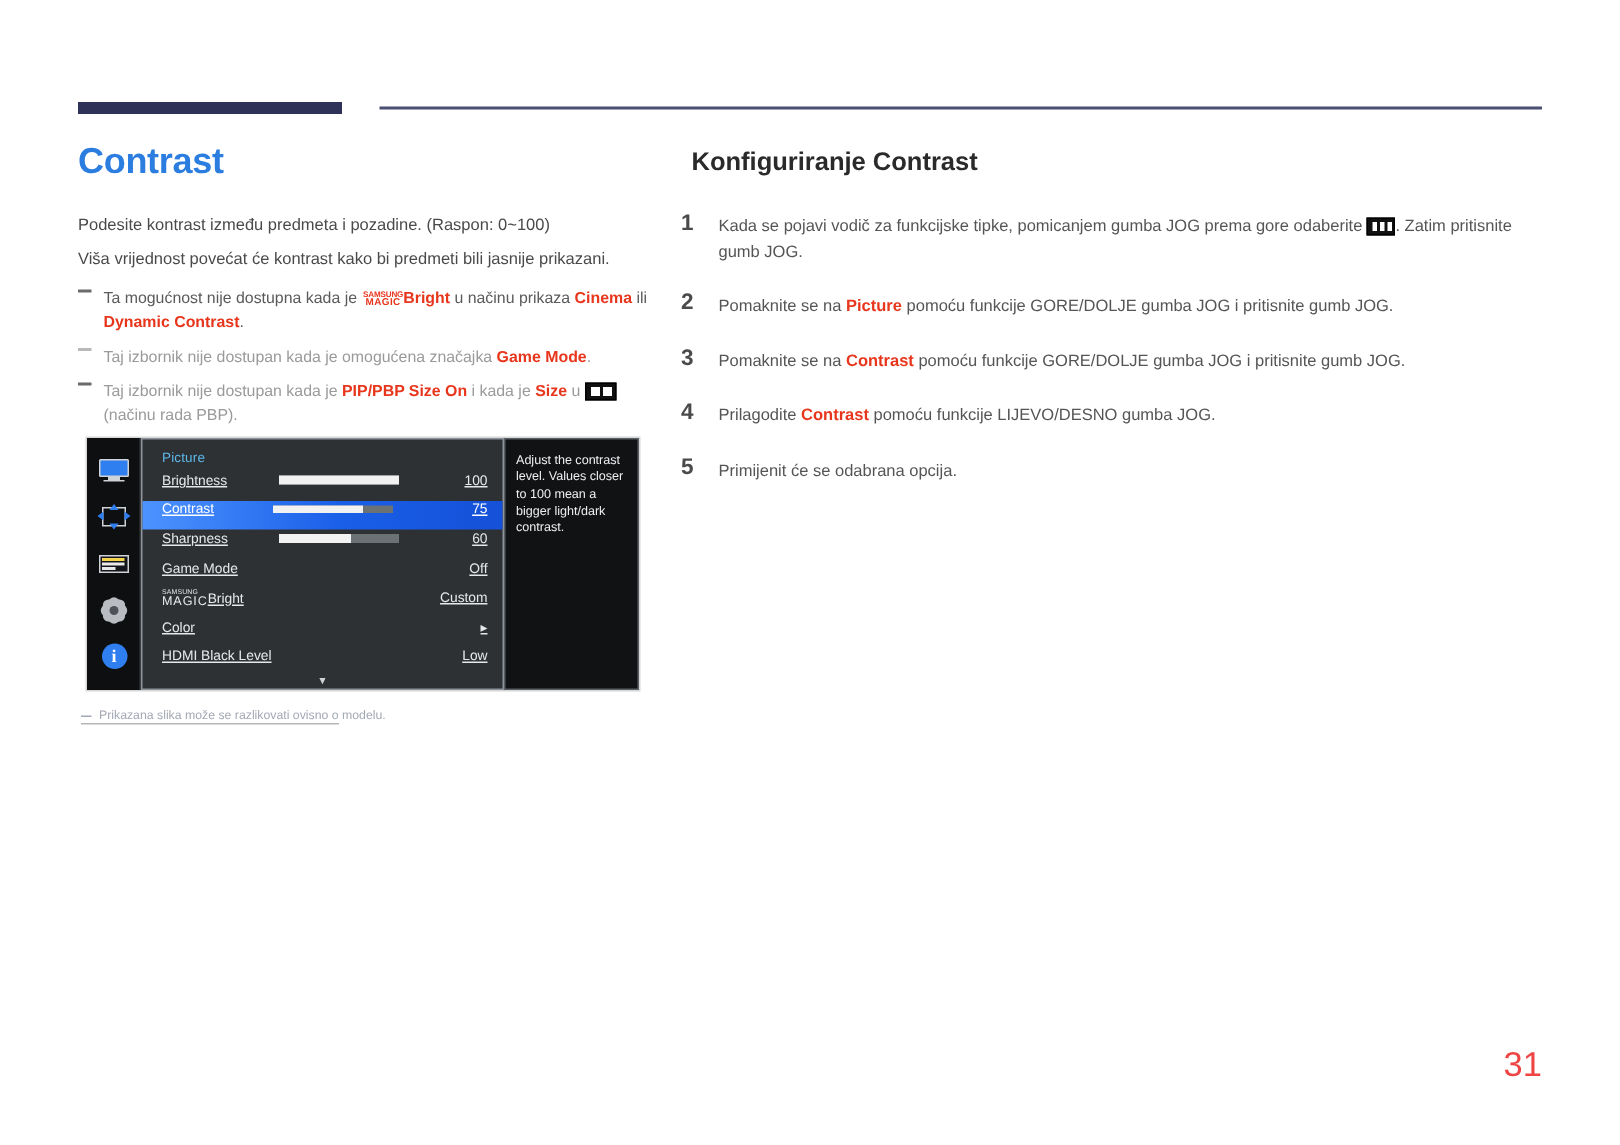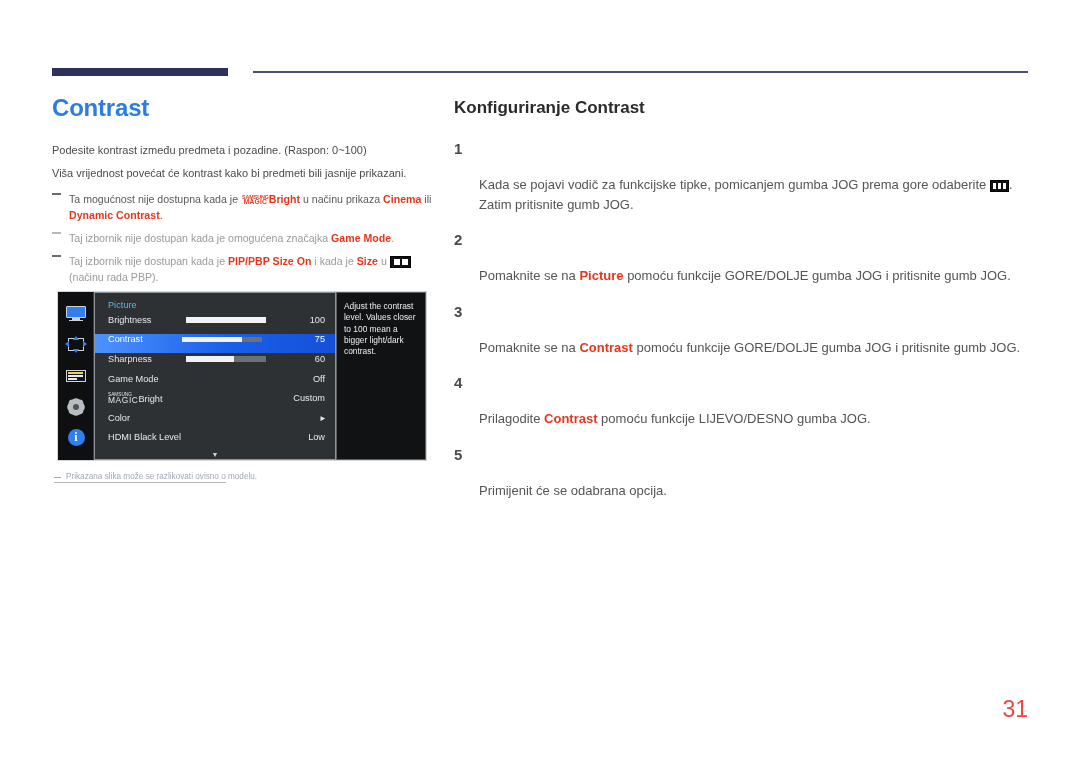--- a/index.html
+++ b/index.html
@@ -222,20 +222,21 @@
   .osd-rows { margin-top: 4px; }
   .osd-row {
     height: 19.6px;
     display: flex;
     align-items: center;
     padding: 0 10px 8px 13px;
     color: #e6e8ea;
     font-size: 9.2px;
     position: relative;
     box-sizing: border-box;
+    text-decoration: underline;
   }
   .osd-row.selected {
     background: linear-gradient(to right, #4d93ff 0%, #1a5fe8 55%, #1550d8 100%);
     color: #ffffff;
   }
   .osd-row .label { flex: 0 0 auto; white-space: nowrap; }
   .osd-row .mid { flex: 1 1 auto; display: flex; justify-content: center; }
   .osd-row .val {
     flex: 0 0 34px;
     text-align: right;
@@ -307,42 +308,41 @@
   
   .right-col {
     position: absolute;
     left: 454px; top: 98px;
     width: 580px;
   }
   .sec-title {
     font-size: 17px;
     font-weight: bold;
     color: #2a2a2a;
-    margin: 0 0 22px 0;
+    margin: 0 0 22px 7px;
   }
   .step {
     display: flex;
     align-items: flex-start;
     margin-bottom: 17px;
   }
   .step-num {
     flex: 0 0 25px;
     font-size: 15px;
     font-weight: bold;
     color: #4a4a4a;
     line-height: 1;
     padding-top: 1px;
   }
   .step-txt {
     flex: 1 1 auto;
-    font-size: 13px;
+    font-size: 11px;
     color: #555;
     line-height: 1.5;
     padding-top: 3px;
-    margin-top: 32px;
   }
   .glyph-menu {
     display: inline-block;
     vertical-align: -3px;
     width: 19px; height: 12px;
     background: #111;
     border: 1px solid #000;
     box-sizing: border-box;
     position: relative;
   }

